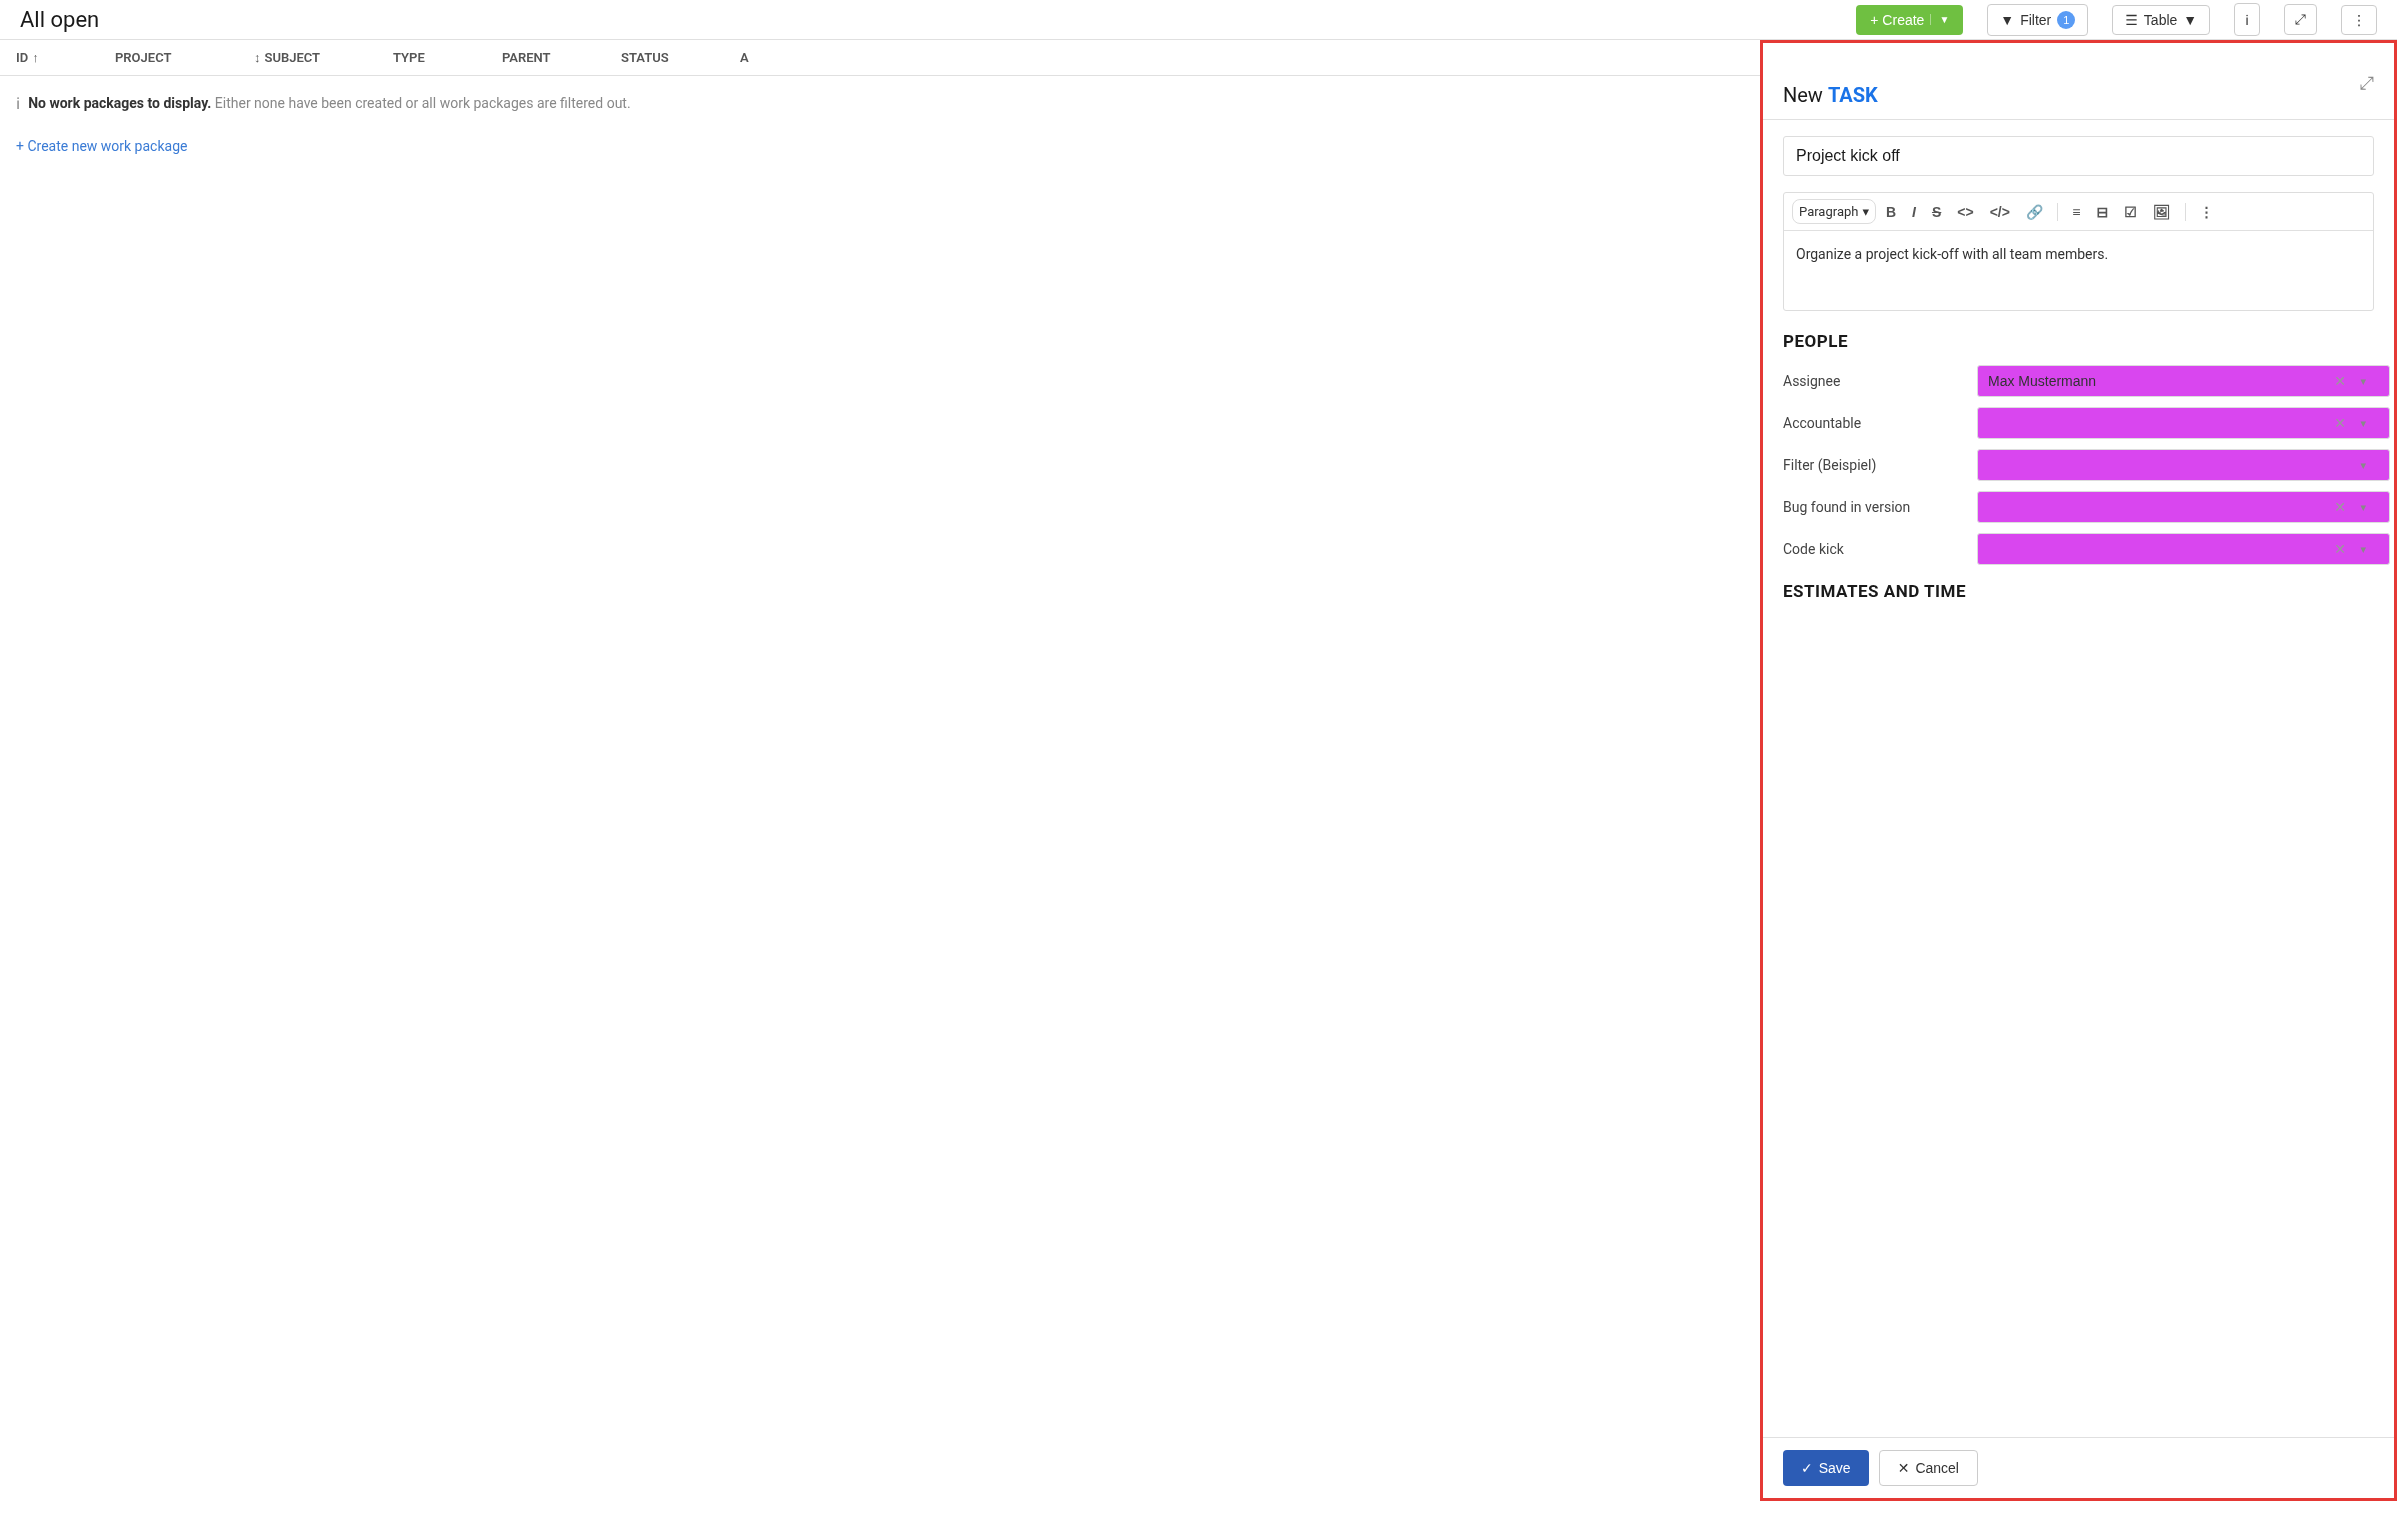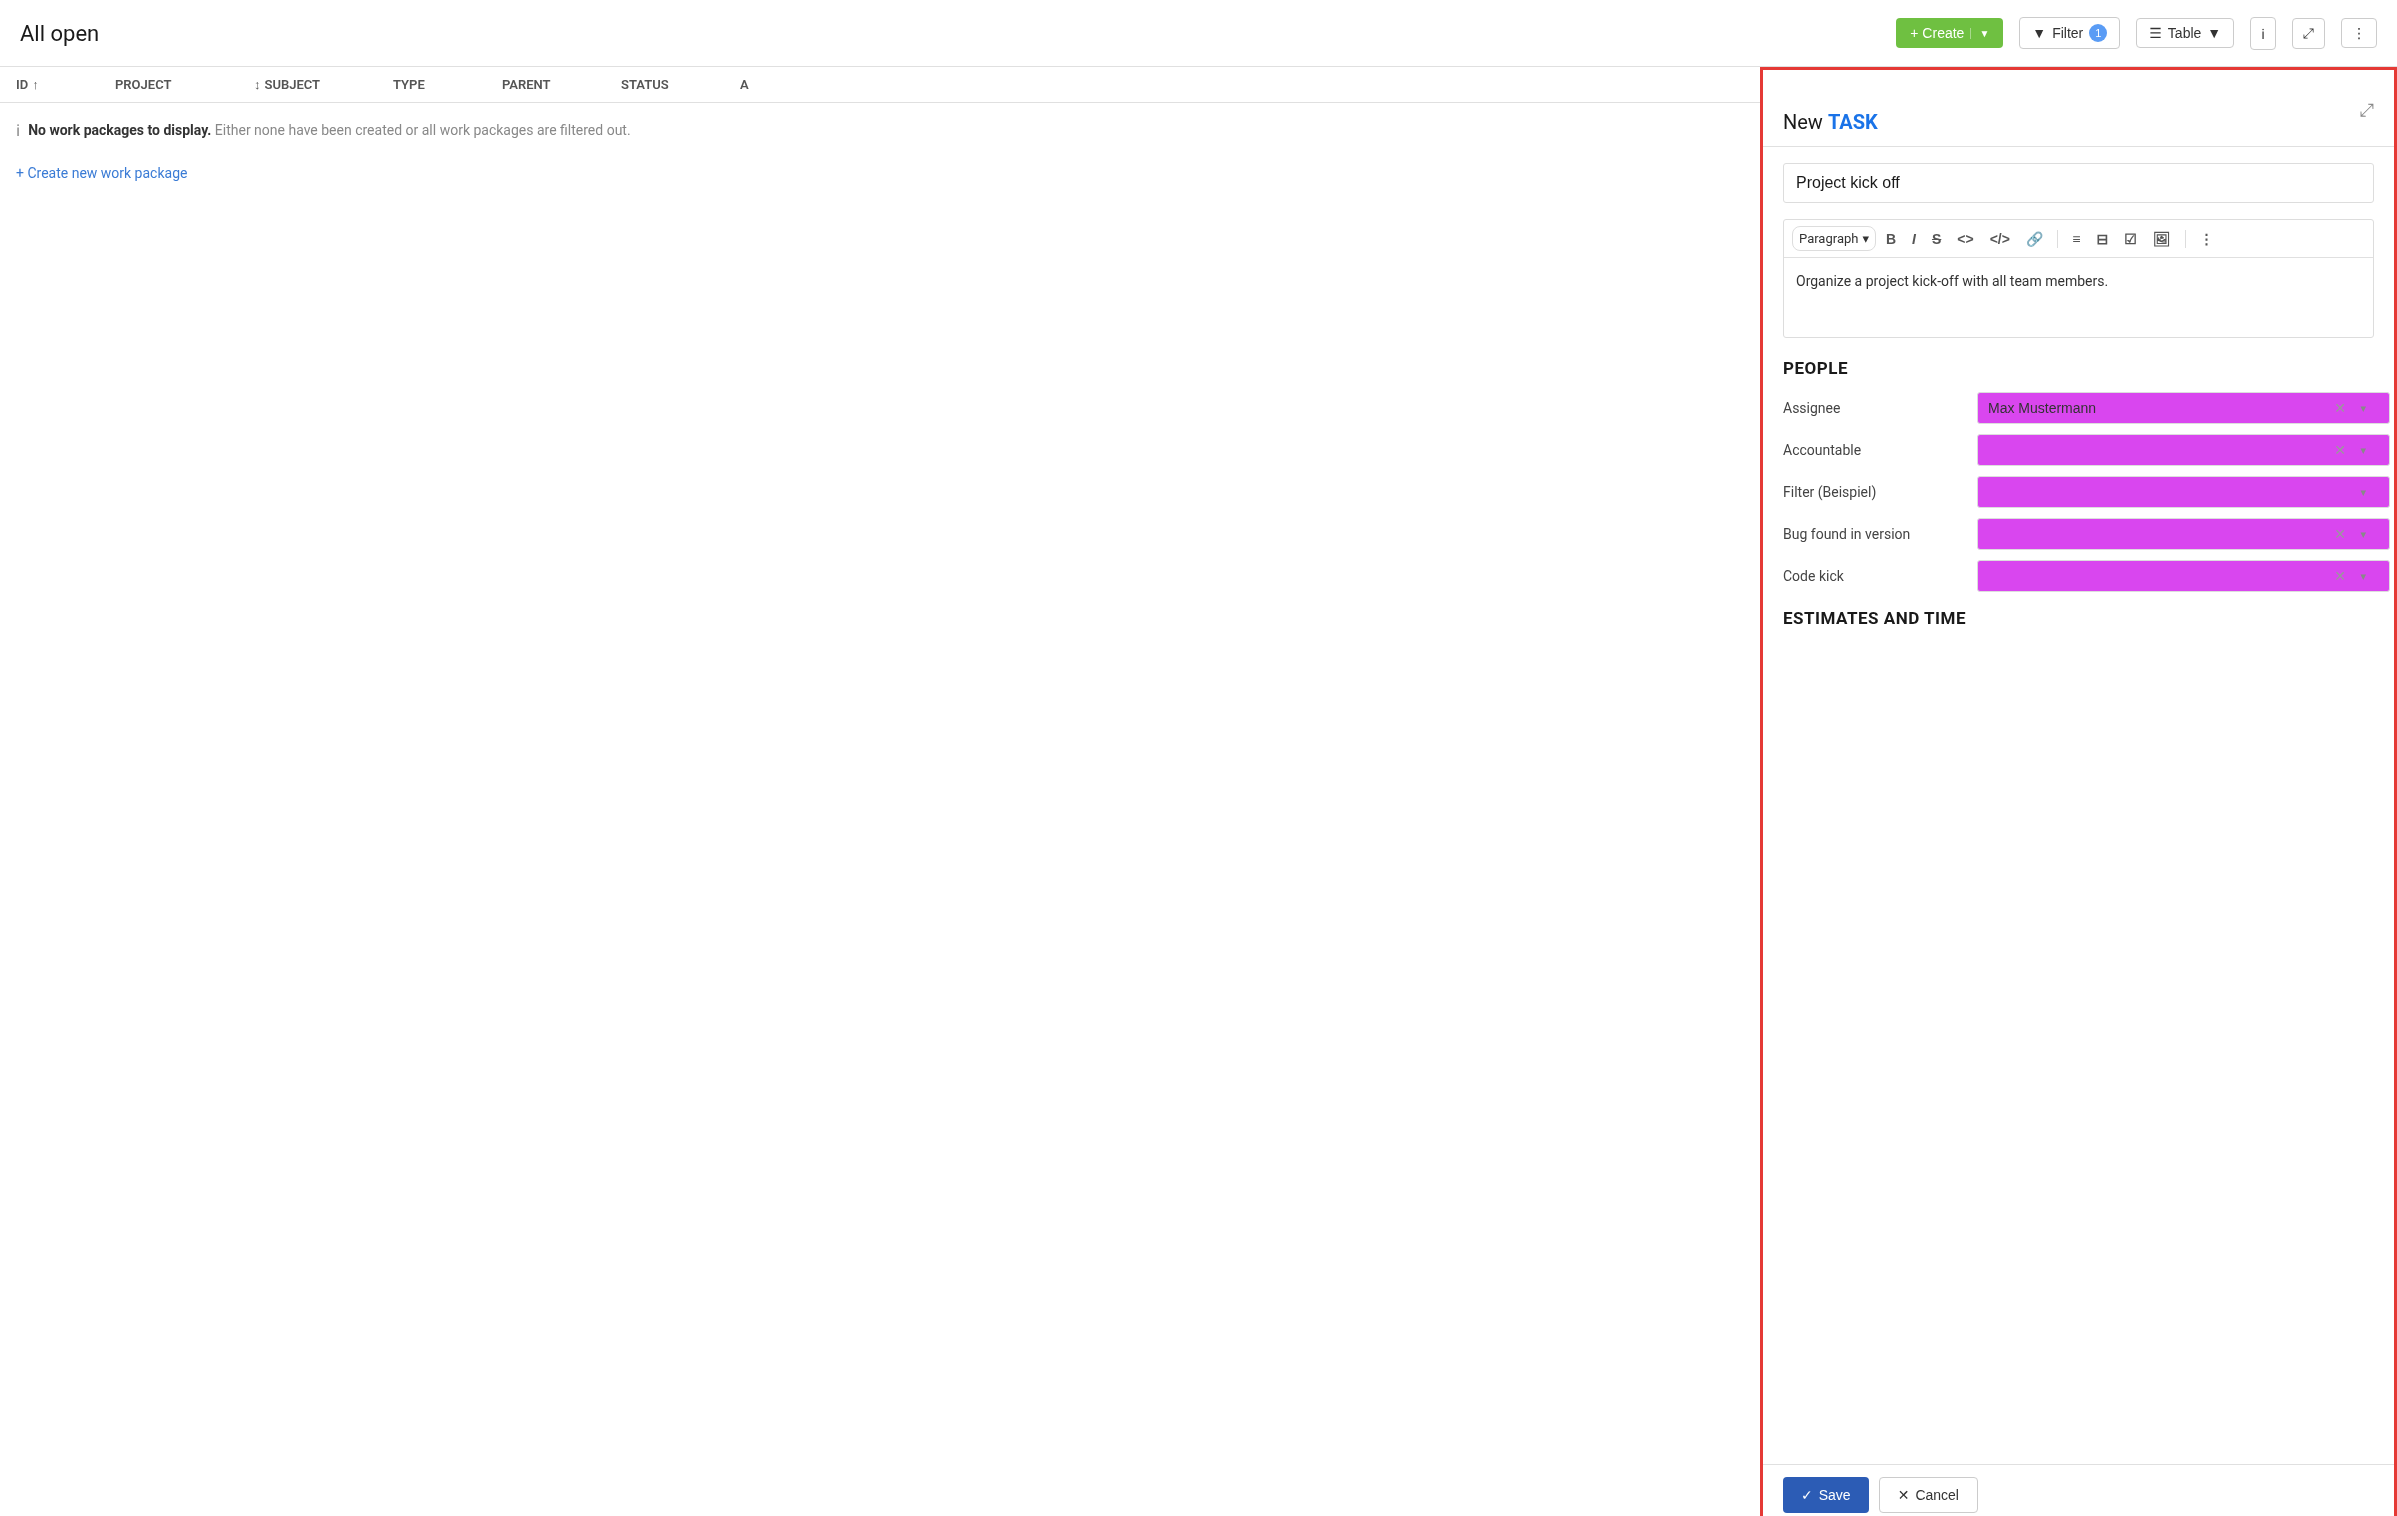--- a/index.html
+++ b/index.html
@@ -4,33 +4,33 @@
   <style>
     * { box-sizing: border-box; margin: 0; padding: 0; }
     body { font-family: -apple-system, BlinkMacSystemFont, 'Segoe UI', Roboto, sans-serif; background: #fff; color: #333; font-size: 14px; }
 
     
     .header {
       display: flex;
       align-items: center;
       padding: 10px 20px;
       border-bottom: 1px solid #e0e0e0;
-      height: 67px;
+      height: 40px;
       gap: 12px;
     }
     .header-title {
       font-size: 22px;
       font-weight: 400;
       color: #1a1a1a;
       flex: 1;
     }
     .header-actions {
       display: flex;
       align-items: center;
-      gap: 16px;
+      gap: 24px;
     }
     .btn-create {
       background: #6fc041;
       color: #fff;
       border: none;
       border-radius: 4px;
       padding: 7px 14px;
       font-size: 14px;
       cursor: pointer;
       display: flex;

